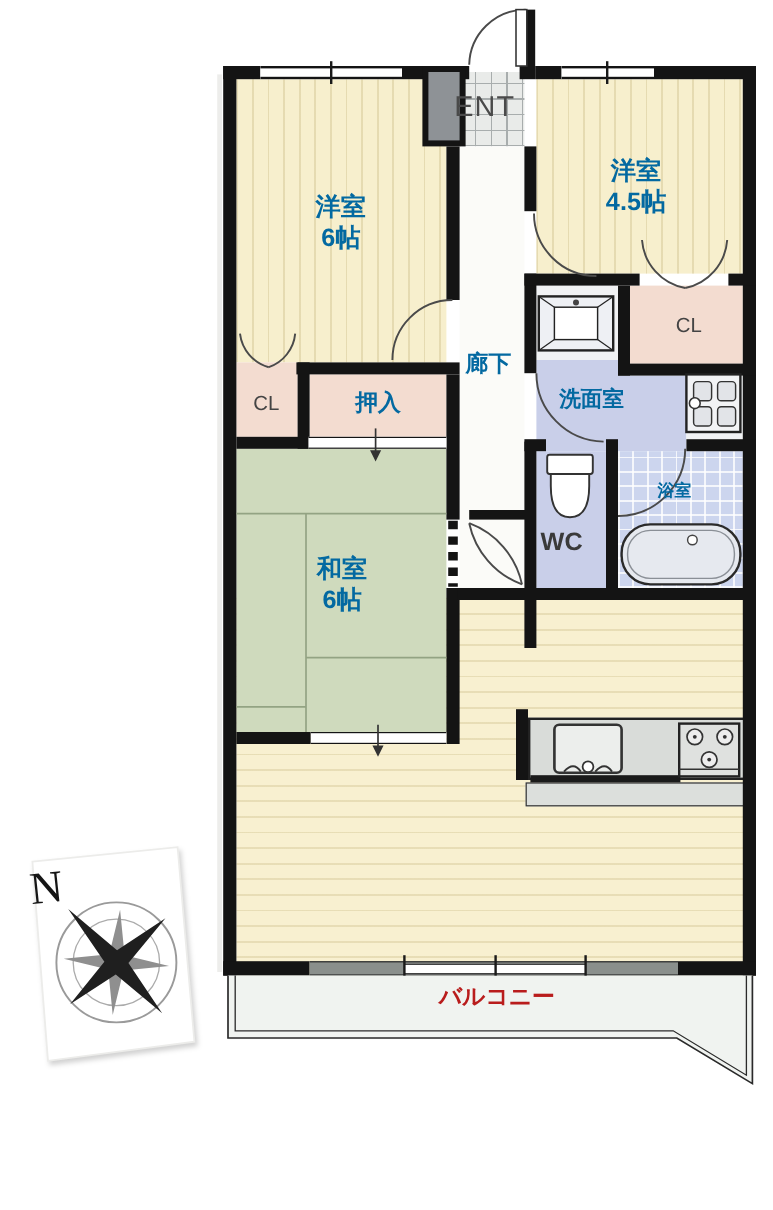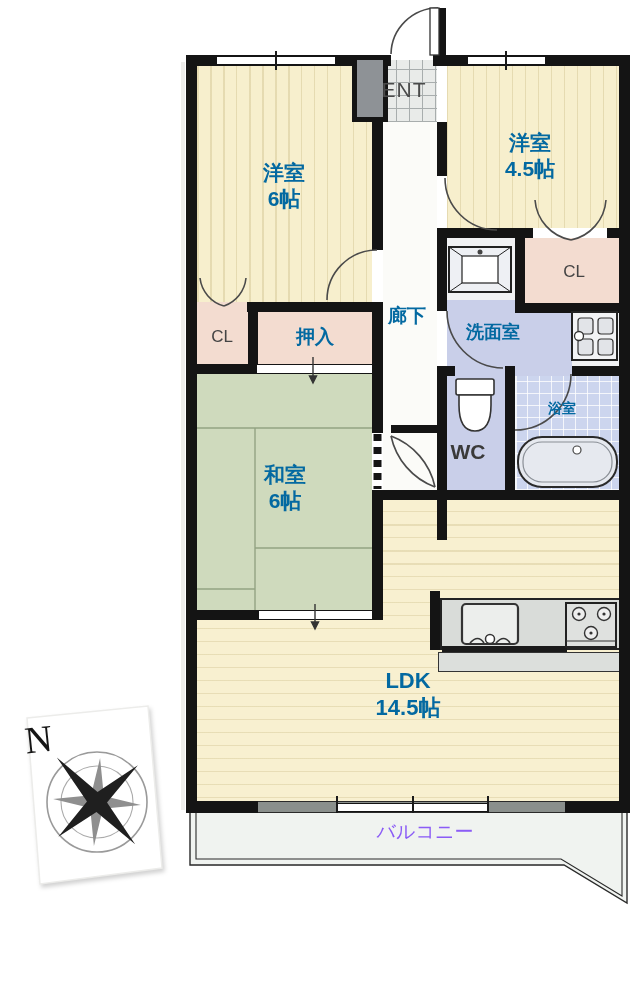--- a/index.html
+++ b/index.html
@@ -221,45 +221,41 @@
       <span>6帖</span>
   </div>
   <div class="label" style="left:470px;top:128px;width:120px;height:56px;font-size:21px;">
     <span>洋室</span>
       <span>4.5帖</span>
   </div>
   <div class="label" style="left:225px;top:460px;width:120px;height:56px;font-size:21px;">
     <span>和室</span>
       <span>6帖</span>
   </div>
-  <div class="label" style="left:348px;top:666px;width:120px;height:58px;font-size:22px;">
-    <span>LDK</span>
-      <span>14.5帖</span>
-  </div>
-  <div class="label" style="left:376px;top:78px;width:56px;height:24px;font-size:21px;color:#4a4a4a;letter-spacing:1px;font-weight:500;">
+  <div class="label" style="left:376px;top:78px;width:56px;height:24px;font-size:24px;color:#4a4a4a;letter-spacing:1px;font-weight:500;">
     <span>ENT</span>
   </div>
-  <div class="label" style="left:379px;top:304px;width:56px;height:24px;font-size:19px;">
+  <div class="label" style="left:379px;top:292px;width:56px;height:24px;font-size:19px;">
     <span>廊下</span>
   </div>
   <div class="label" style="left:196px;top:325px;width:52px;height:24px;font-size:17px;color:#444;font-weight:500;">
     <span>CL</span>
   </div>
   <div class="label" style="left:285px;top:325px;width:60px;height:24px;font-size:19px;">
     <span>押入</span>
   </div>
   <div class="label" style="left:447px;top:321px;width:92px;height:24px;font-size:18px;">
     <span>洗面室</span>
   </div>
   <div class="label" style="left:548px;top:260px;width:52px;height:24px;font-size:17px;color:#444;font-weight:500;">
     <span>CL</span>
   </div>
   <div class="label" style="left:442px;top:439px;width:52px;height:26px;font-size:21px;color:#3a3a3a;font-weight:600;">
     <span>WC</span>
   </div>
   <div class="label" style="left:532px;top:397px;width:60px;height:24px;font-size:14px;">
     <span>浴室</span>
   </div>
-  <div class="label" style="left:364px;top:820px;width:100px;height:24px;font-size:19px;color:#8b5cf6;font-weight:400;margin-left:11px;">
+  <div class="label" style="left:364px;top:820px;width:100px;height:24px;font-size:19px;color:#b91c1c;font-weight:700;">
     <span>バルコニー</span>
   </div>
 
 </div>
 
 </body></html>

